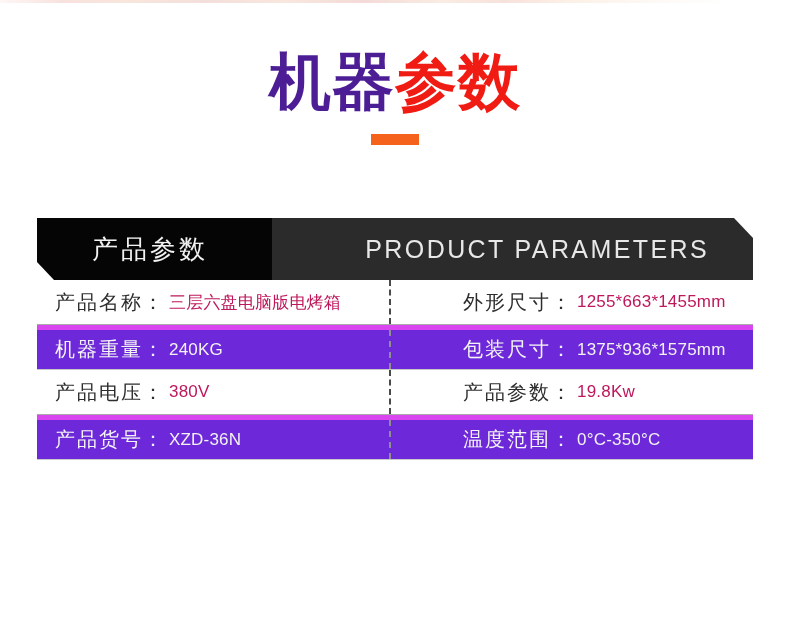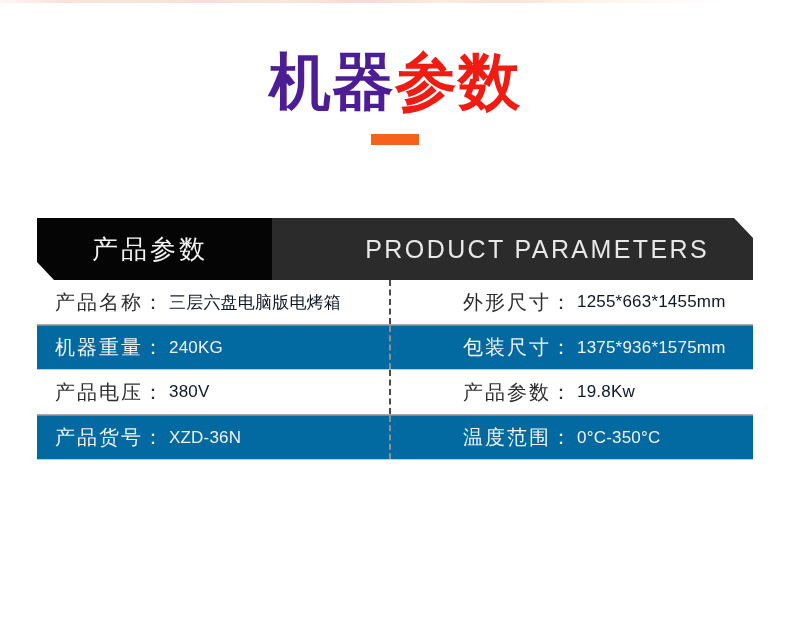--- a/index.html
+++ b/index.html
@@ -111,22 +111,22 @@
     height: 45px;
     display: flex;
     box-sizing: border-box;
     text-align: center;
   }
   .spec-row.light {
     background: #ffffff;
     border-bottom: 1px solid #a9a9a9;
   }
   .spec-row.dark {
-    background: #0369a1;
-    border-top: 1px solid #d946ef;
+    background: #6d28d9;
+    border-top: 5px solid #d946ef;
     border-bottom: 1px solid #c9c9c9;
   }
   .spec-cell {
     width: 50%;
     box-sizing: border-box;
     display: flex;
     align-items: center;
     white-space: nowrap;
   }
   .spec-cell.left  { padding-left: 18px; }
@@ -135,21 +135,21 @@
   .spec-label {
     font-size: 20px;
     letter-spacing: 2px;
   }
   .spec-value {
     font-size: 17px;
     letter-spacing: 0.2px;
     margin-left: 4px;
   }
   .light .spec-label { color: #2d2d2d; }
-  .light .spec-value { color: #0f172a; }
+  .light .spec-value { color: #be185d; }
   .dark  .spec-label { color: #f4f4f4; }
   .dark  .spec-value { color: #f2f2f2; }
 
   
   .dash-divider {
     position: absolute;
     left: 352px;
     top: 0;
     width: 0;
     height: 100%;

